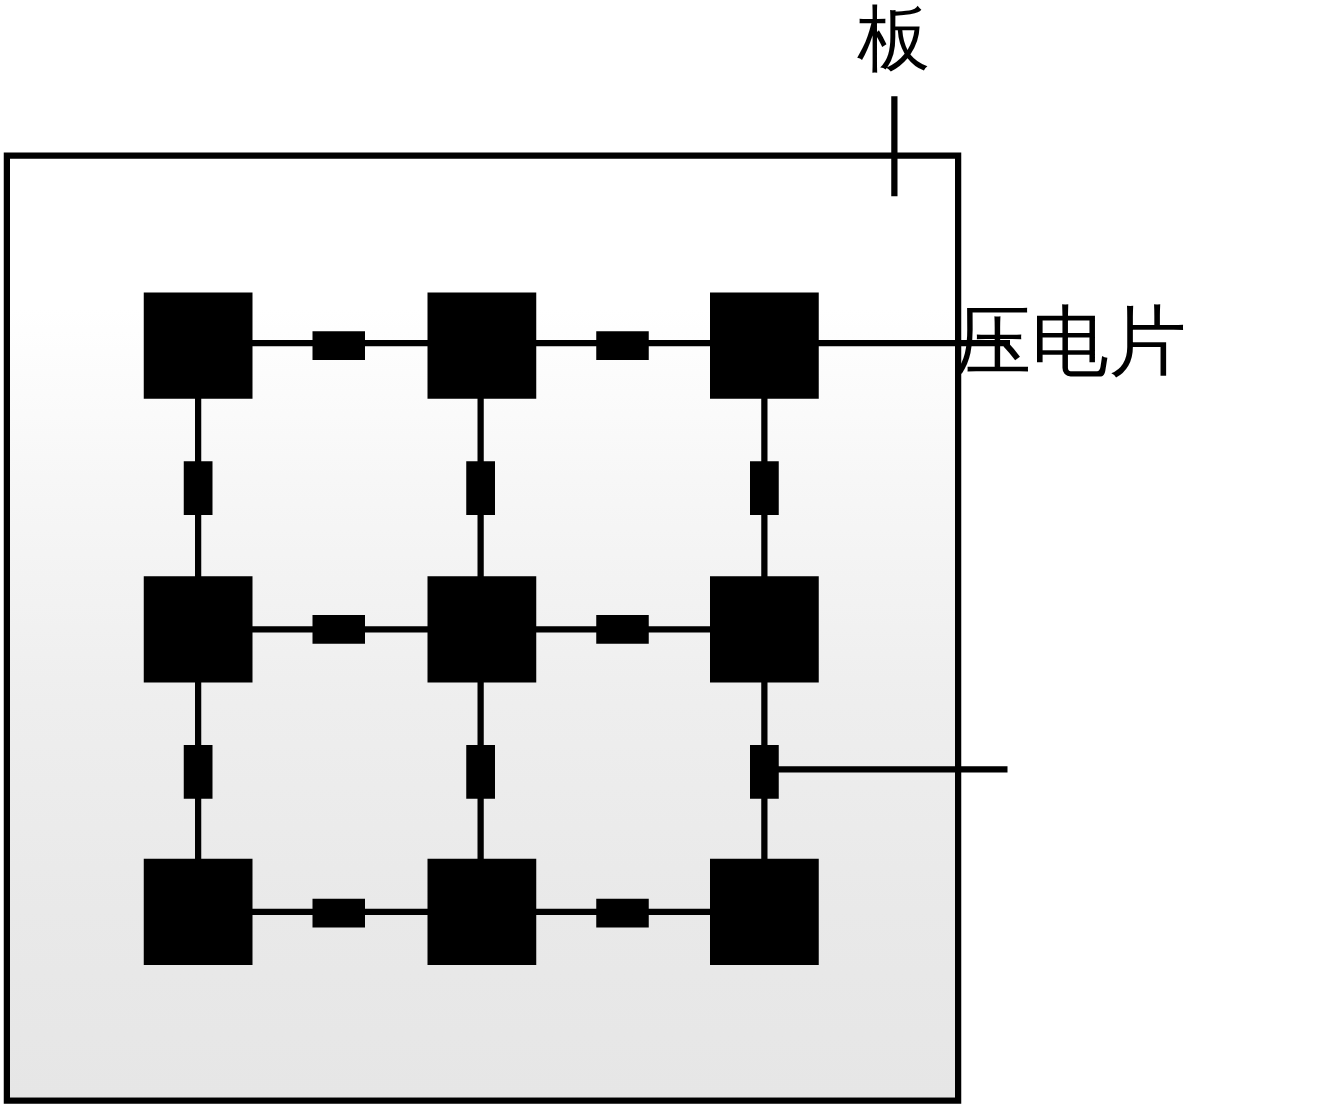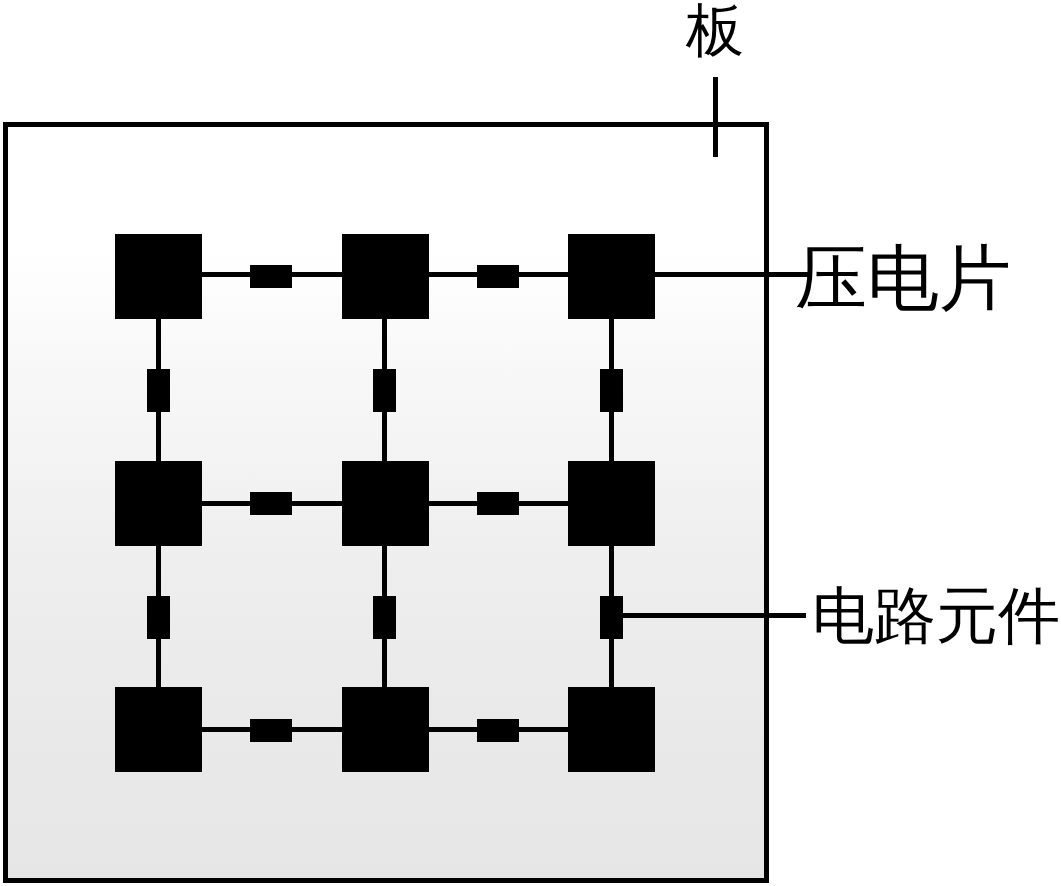--- a/index.html
+++ b/index.html
@@ -35,21 +35,21 @@
   .hc { position: absolute; width: 42px; height: 23px; background: #000000; }
   .vc { position: absolute; width: 23px; height: 43px; background: #000000; }
 
   
   .hline { position: absolute; height: 5px; background: #000000; }
   .vline { position: absolute; width: 5px; background: #000000; }
 
   
   .lbl { position: absolute; color: #000000; line-height: 1; white-space: nowrap; }
   .lbl-board   { left: 686px; top: 2px;   font-size: 58px; }
-  .lbl-piezo   { left: 795px; top: 243px; font-size: 72px; }
+  .lbl-piezo   { left: 763px; top: 243px; font-size: 62px; }
   .lbl-circuit { left: 812px; top: 585px; font-size: 62px; }
 </style>
 </head>
 <body>
 
 <div class="stage">
 
   <div class="board"></div>
 
   <div class="vline" style="left:156px; top:276px; height:454px;"></div>
@@ -82,15 +82,14 @@
 
   <div class="vc" style="left:147px; top:369px;"></div>
   <div class="vc" style="left:373px; top:369px;"></div>
   <div class="vc" style="left:600px; top:369px;"></div>
   <div class="vc" style="left:147px; top:596px;"></div>
   <div class="vc" style="left:373px; top:596px;"></div>
   <div class="vc" style="left:600px; top:596px;"></div>
 
   <div class="lbl lbl-board">板</div>
   <div class="lbl lbl-piezo">压电片</div>
-  <div class="lbl lbl-circuit">电路元件</div>
 
 </div>
 
 </body></html>

